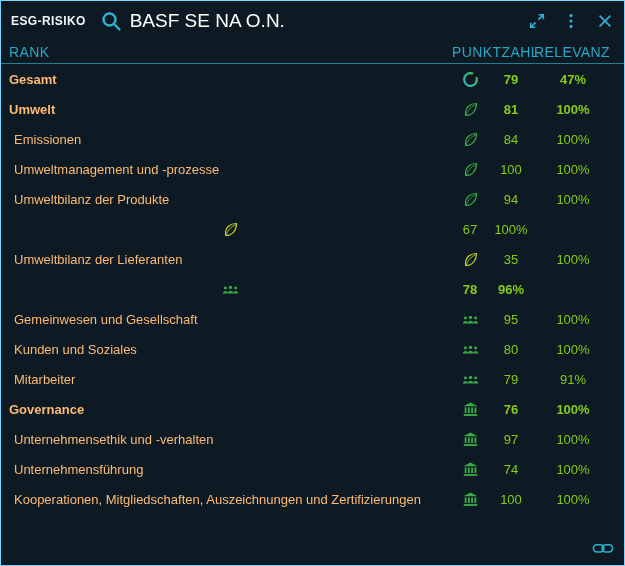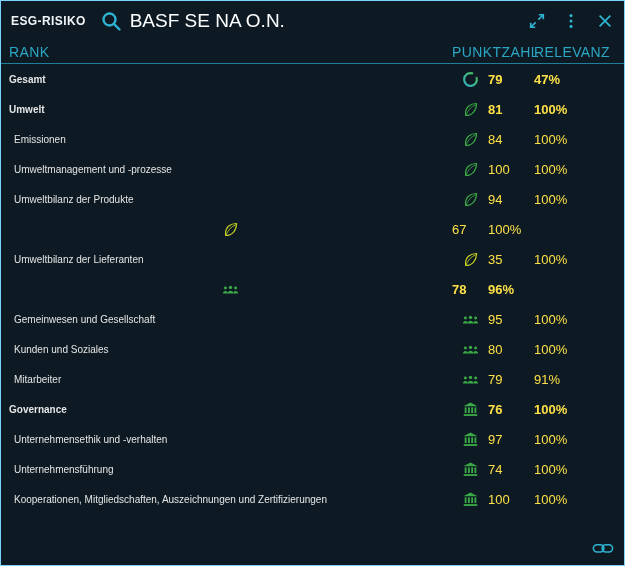--- a/index.html
+++ b/index.html
@@ -27,28 +27,28 @@
     display:grid;grid-template-columns:1fr 36px 46px 78px;
     align-items:center;padding-left:8px;padding-right:12px;
   }
   .colheader{height:23px;border-bottom:1px solid #1f7e9a;}
   .colheader span{font-size:14px;font-weight:400;color:#2ba7c4;letter-spacing:.4px;}
   .col-rank{grid-column:1;}
   .col-score{grid-column:2 / span 2;text-align:left;}
   .col-rel{grid-column:4;text-align:left;}
   
   .row{height:30px;cursor:pointer;}
-  .row-label{font-size:10px;color:#e5e5e5;padding-left:5px;white-space:nowrap;overflow:hidden;}
+  .row-label{font-size:13px;color:#fdba74;padding-left:5px;white-space:nowrap;overflow:hidden;}
   .row.bold .row-label{font-weight:700;padding-left:0;}
   .row-icon{display:flex;justify-content:center;align-items:center;}
   .row-icon svg{width:17px;height:17px;display:none;}
   .row-icon svg.show{display:block;}
   .row-icon.green{color:#3aa946;}
   .row-icon.yellow{color:#c3cf21;}
-  .row-score,.row-relevance{font-size:13px;text-align:left;color:#fde047;}
+  .row-score,.row-relevance{font-size:13px;text-align:center;color:#84cc16;}
   .row.bold .row-score,.row.bold .row-relevance{font-weight:700;}
   
   .footer-link{position:absolute;right:10px;bottom:8px;width:22px;height:16px;color:#2fb3d2;cursor:pointer;}
   .hidden-defs{position:absolute;width:0;height:0;}
 </style>
 </head>
 <body>
 
 <svg class="hidden-defs" aria-hidden="true">
   <defs>

